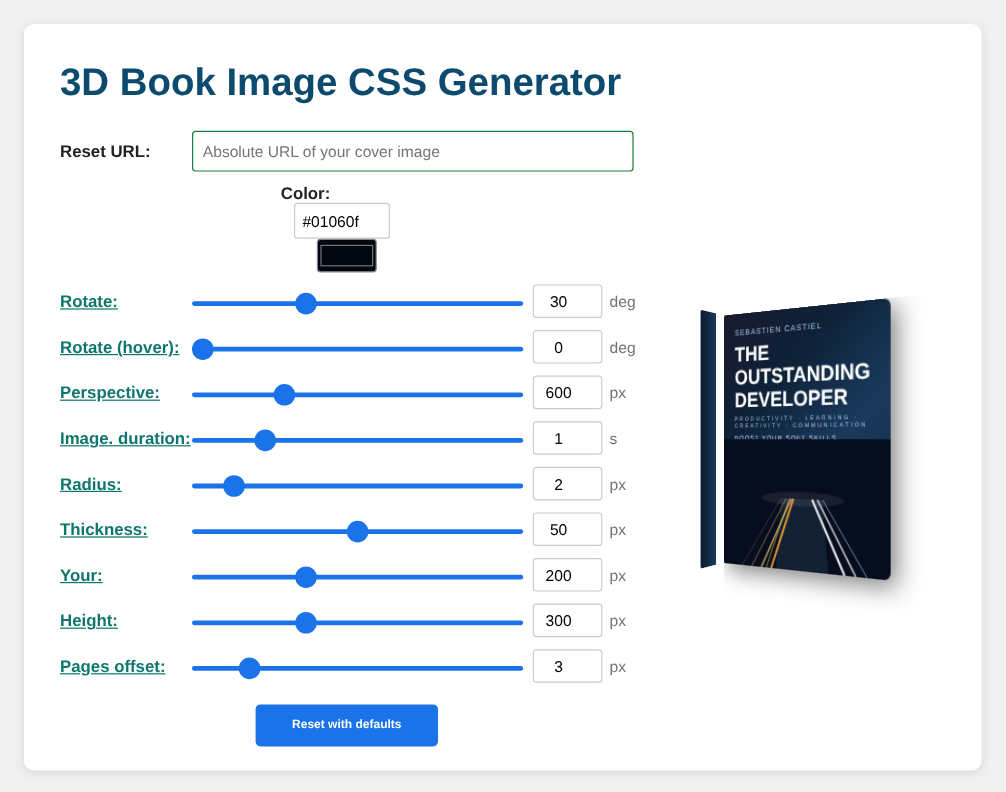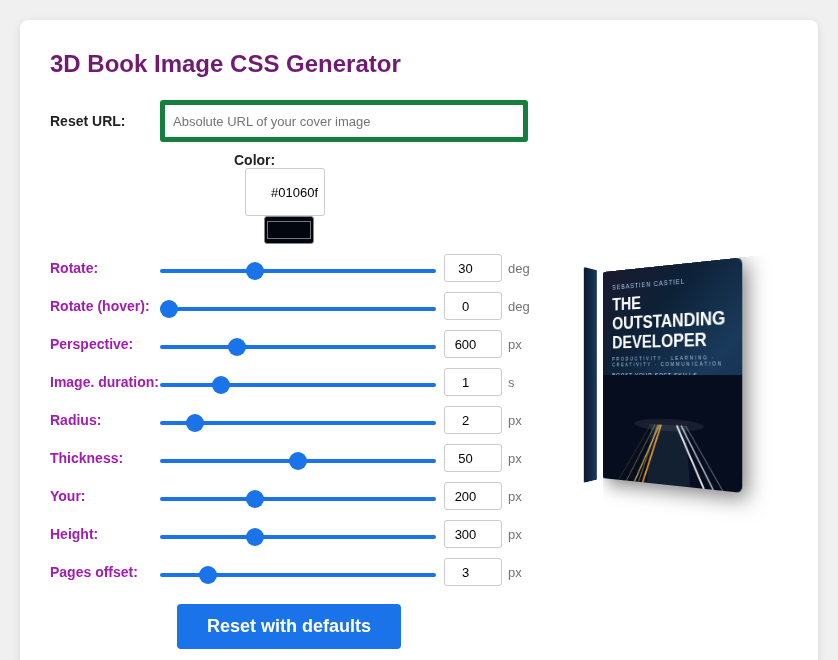--- a/index.html
+++ b/index.html
@@ -13,22 +13,22 @@
       padding: 20px;
     }
     .main-card {
       background: #fff;
       border-radius: 8px;
       padding: 30px 30px 20px 30px;
       width: 820px;
       box-shadow: 0 2px 8px rgba(0,0,0,0.1);
     }
     h1 {
-      color: #701a75;
-      font-size: 24px;
+      color: #0c4a6e;
+      font-size: 32px;
       margin-bottom: 22px;
     }
     .content-area {
       display: flex;
       gap: 20px;
     }
     .controls {
       flex: 1;
     }
     .field-row {
@@ -39,61 +39,61 @@
     .field-label {
       width: 110px;
       font-size: 14px;
       font-weight: bold;
       color: #222;
       flex-shrink: 0;
     }
     .text-input {
       flex: 1;
       height: 30px;
-      border: 5px solid #15803d;
+      border: 1px solid #15803d;
       border-radius: 3px;
       padding: 16px 8px;
       font-size: 13px;
       color: #8b5cf6;
       outline: none;
     }
     .color-row {
       display: flex;
       align-items: center;
       margin-bottom: 10px;
       flex-direction: column;
     }
     .color-text-input {
       width: 80px;
-      height: 48px;
+      height: 30px;
       border: 1px solid #ccc;
       border-radius: 3px;
       padding: 0 6px;
       font-size: 13px;
       margin-right: 8px;
-      text-align: right;
     }
     .color-swatch {
       width: 50px;
       height: 28px;
       border: 1px solid #888;
       border-radius: 3px;
       cursor: pointer;
     }
     .slider-row {
       display: flex;
       align-items: center;
       margin-bottom: 10px;
     }
     .slider-label {
       width: 110px;
       font-size: 14px;
       font-weight: bold;
-      color: #a21caf;
+      color: #0f766e;
       flex-shrink: 0;
+      text-decoration: underline;
     }
     .slider-wrap {
       flex: 1;
       position: relative;
     }
     input[type=range] {
       -webkit-appearance: none;
       width: 100%;
       height: 4px;
       background: #1a73e8;
@@ -132,21 +132,21 @@
       width: 20px;
     }
     .reset-btn {
       display: block;
       margin: 18px auto 0 auto;
       background: #1a73e8;
       color: #fff;
       border: none;
       border-radius: 4px;
       padding: 12px 30px;
-      font-size: 18px;
+      font-size: 10px;
       cursor: pointer;
       font-weight: bold;
     }
     .book-preview {
       width: 240px;
       flex-shrink: 0;
       display: flex;
       align-items: center;
       justify-content: center;
     }

